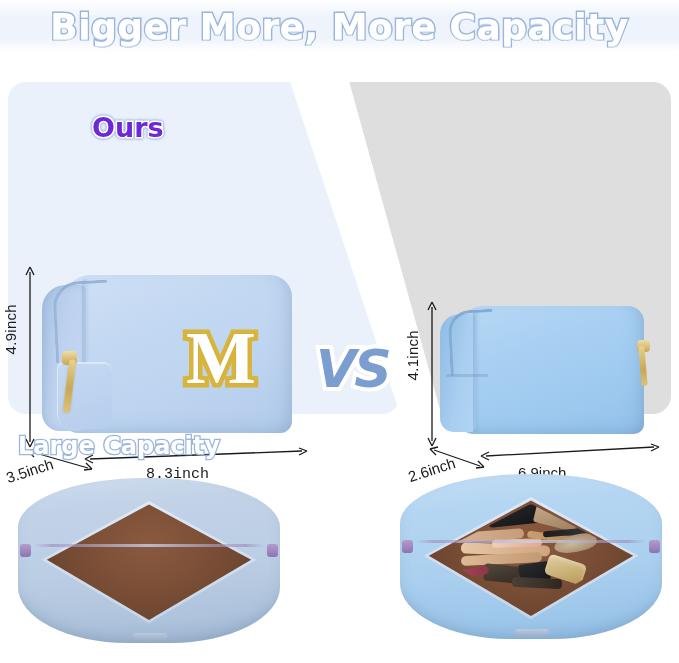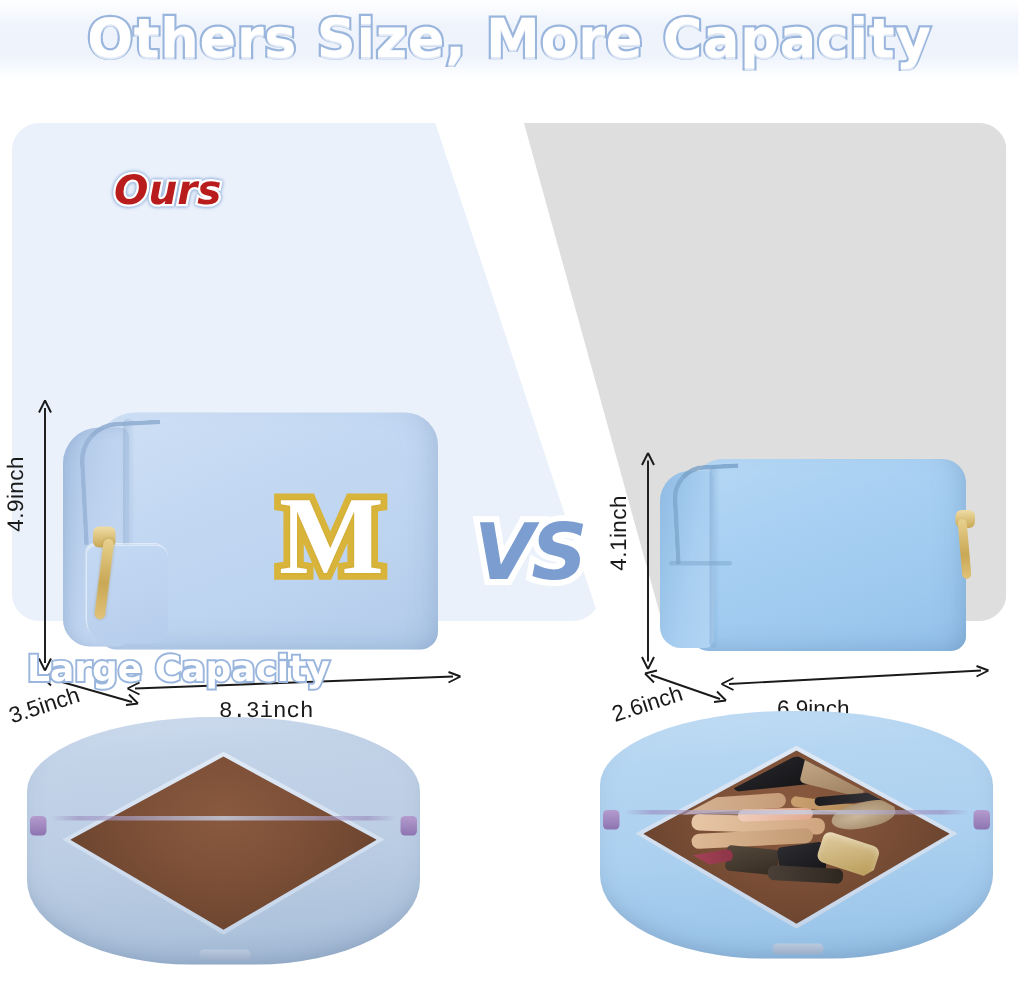--- a/index.html
+++ b/index.html
@@ -37,24 +37,23 @@
     position:absolute;left:288px;top:0;width:383px;height:332px;
     background:#dedede;border-radius:18px;
     clip-path:polygon(16% 0%, 100% 0%, 100% 100%, 40% 100%);
   }
 
   .label-ours,.label-others{
     position:absolute;font-size:27px;font-weight:700;white-space:nowrap;
     font-family:"DejaVu Sans",sans-serif;
   }
   .label-ours{
-    left:76px;top:30px;color:#b91c1c;
+    left:92px;top:30px;color:#6d28d9;
     -webkit-text-stroke:3px #ffffff;paint-order:stroke fill;
     filter:drop-shadow(0 0 1.2px #9bb6dd) drop-shadow(0 0 1.2px #9bb6dd);
-    font-style:italic;
   }
   .label-others{
     left:452px;top:30px;color:#262626;
     -webkit-text-stroke:3.5px #ffffff;paint-order:stroke fill;
     filter:drop-shadow(0 0 1.2px #1d1d1d) drop-shadow(0 0 1.2px #1d1d1d);
   }
 
   
   .vs{
     position:absolute;left:316px;top:261px;z-index:40;
@@ -215,21 +214,21 @@
 
   
   .items{position:absolute;left:13%;top:18%;width:74%;height:64%;overflow:hidden;
          clip-path:polygon(50% 0%, 100% 48%, 50% 100%, 0% 48%);}
   .it{position:absolute;border-radius:3px;}
 </style>
 </head>
 <body>
 
 <div class="title-band">
-  <div class="title-text">Others Size, More Capacity</div>
+  <div class="title-text">Bigger More, More Capacity</div>
 </div>
 
 <div class="compare">
 
   <div class="panel-others"></div>
   <div class="panel-ours-inner"></div>
 
   <div class="label-ours">Ours</div>
 
   <div class="bag-ours">

